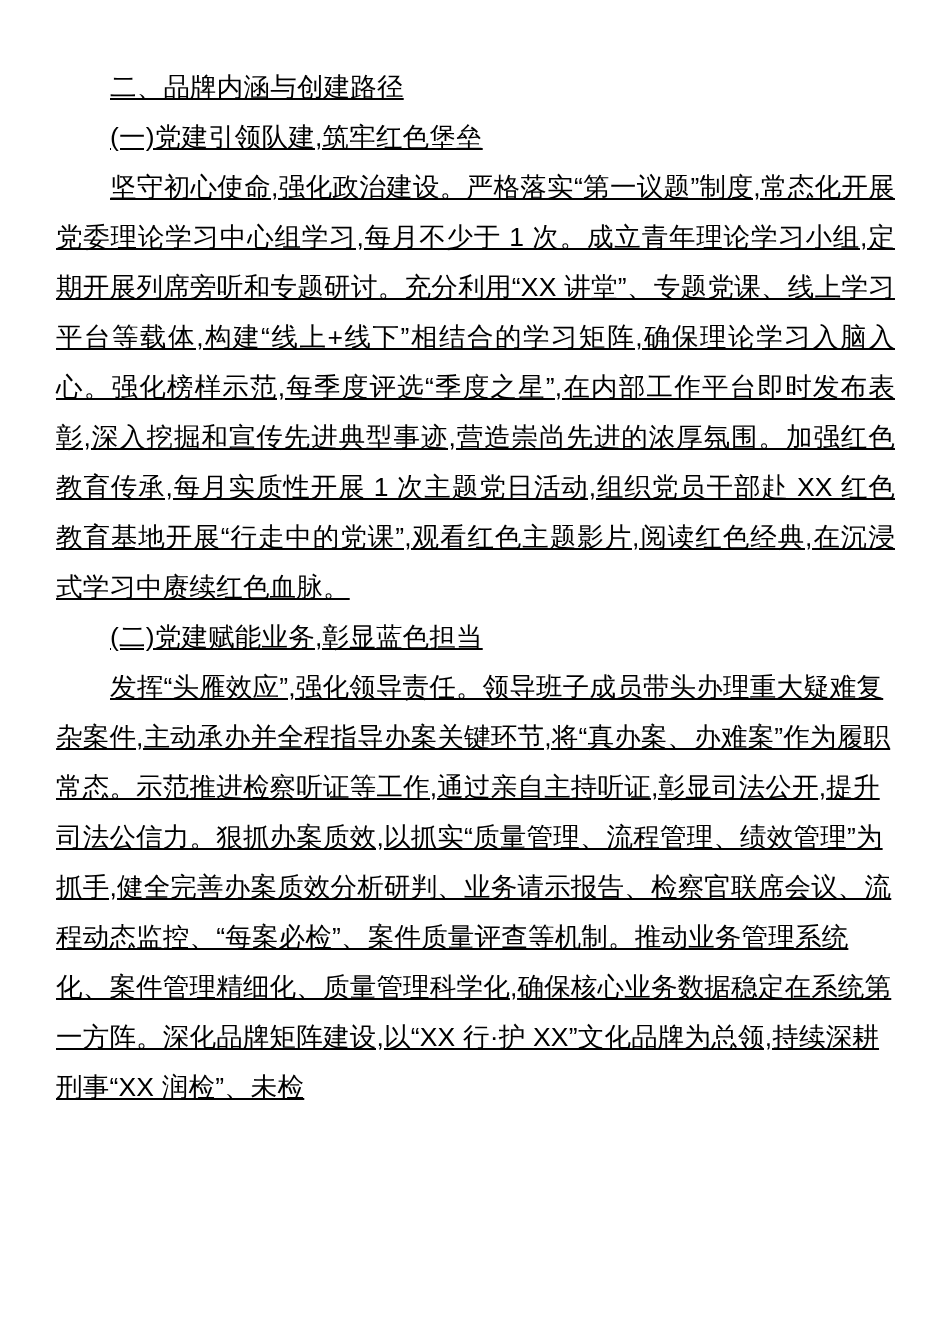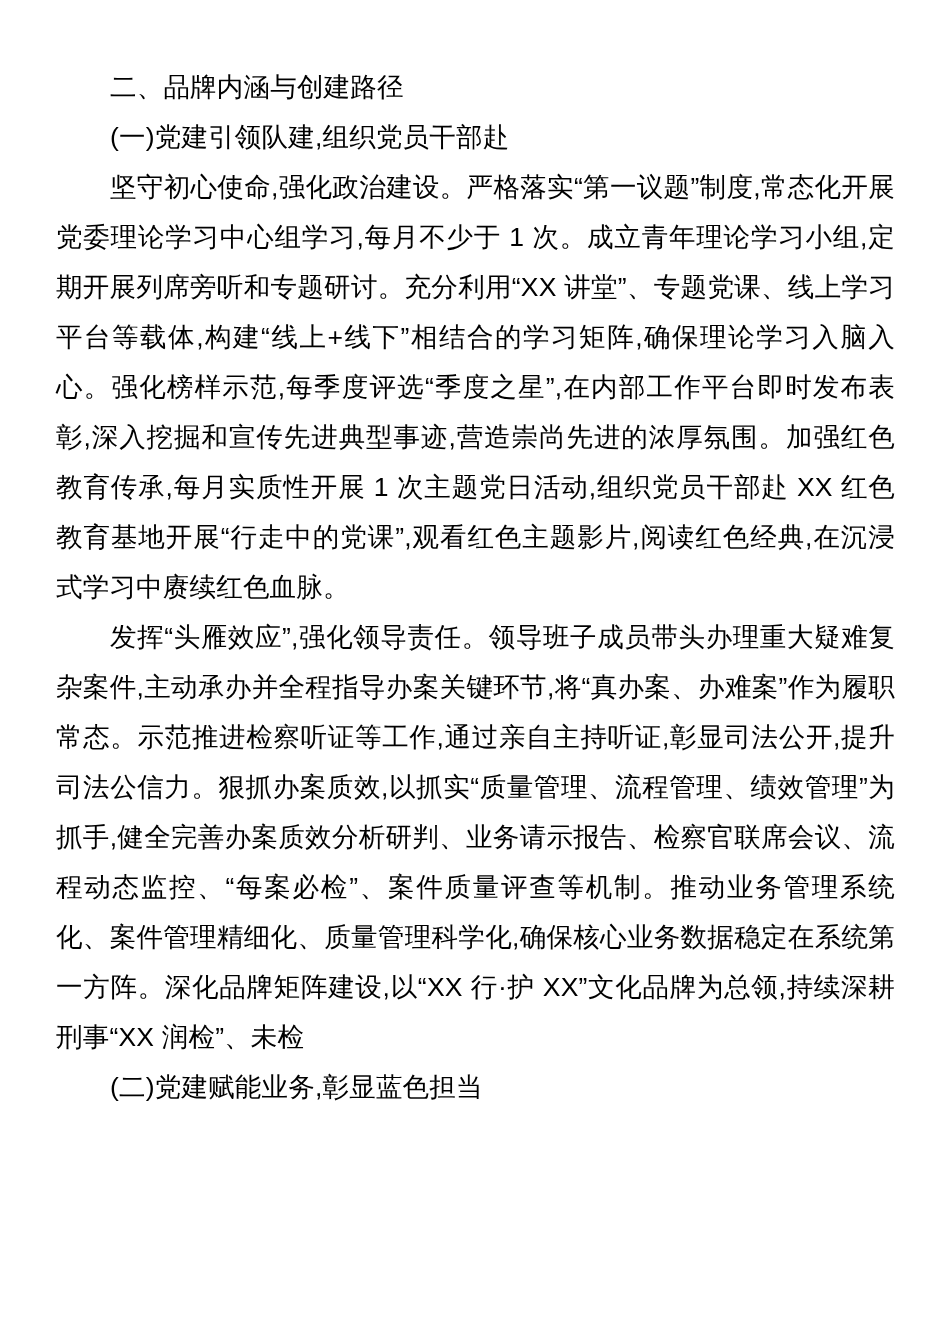--- a/index.html
+++ b/index.html
@@ -30,40 +30,41 @@
     padding: 0;
     font-size: 26.5px;
     line-height: 50px;
     letter-spacing: 0.2px;
     text-align: justify;
     text-justify: inter-ideograph;
     text-indent: 54px;
     word-break: break-all;
     color: #000000;
     font-weight: 400;
+    text-decoration: underline;
   }
   p.para.heading {
     font-weight: 400;
   }
   
   .doc-body p:last-child {
     text-align: left;
   }
 </style>
 </head>
 <body>
 
 <div id="page">
   <div class="doc-body">
 
     <p class="para heading">二、品牌内涵与创建路径</p>
 
 
-    <p class="para heading">(一)党建引领队建,组织党员干部赴</p>
+    <p class="para heading">(一)党建引领队建,筑牢红色堡垒</p>
 
     <p class="para">坚守初心使命,强化政治建设。严格落实“第一议题”制度,常态化开展党委理论学习中心组学习,每月不少于 1 次。成立青年理论学习小组,定期开展列席旁听和专题研讨。充分利用“XX 讲堂”、专题党课、线上学习平台等载体,构建“线上+线下”相结合的学习矩阵,确保理论学习入脑入心。强化榜样示范,每季度评选“季度之星”,在内部工作平台即时发布表彰,深入挖掘和宣传先进典型事迹,营造崇尚先进的浓厚氛围。加强红色教育传承,每月实质性开展 1 次主题党日活动,组织党员干部赴 XX 红色教育基地开展“行走中的党课”,观看红色主题影片,阅读红色经典,在沉浸式学习中赓续红色血脉。</p>
 
+    <p class="para heading">(二)党建赋能业务,彰显蓝色担当</p>
+
     <p class="para">发挥“头雁效应”,强化领导责任。领导班子成员带头办理重大疑难复杂案件,主动承办并全程指导办案关键环节,将“真办案、办难案”作为履职常态。示范推进检察听证等工作,通过亲自主持听证,彰显司法公开,提升司法公信力。狠抓办案质效,以抓实“质量管理、流程管理、绩效管理”为抓手,健全完善办案质效分析研判、业务请示报告、检察官联席会议、流程动态监控、“每案必检”、案件质量评查等机制。推动业务管理系统化、案件管理精细化、质量管理科学化,确保核心业务数据稳定在系统第一方阵。深化品牌矩阵建设,以“XX 行·护 XX”文化品牌为总领,持续深耕刑事“XX 润检”、未检</p>
-
-    <p class="para heading">(二)党建赋能业务,彰显蓝色担当</p>
 
   </div>
 </div>
 
 </body></html>

